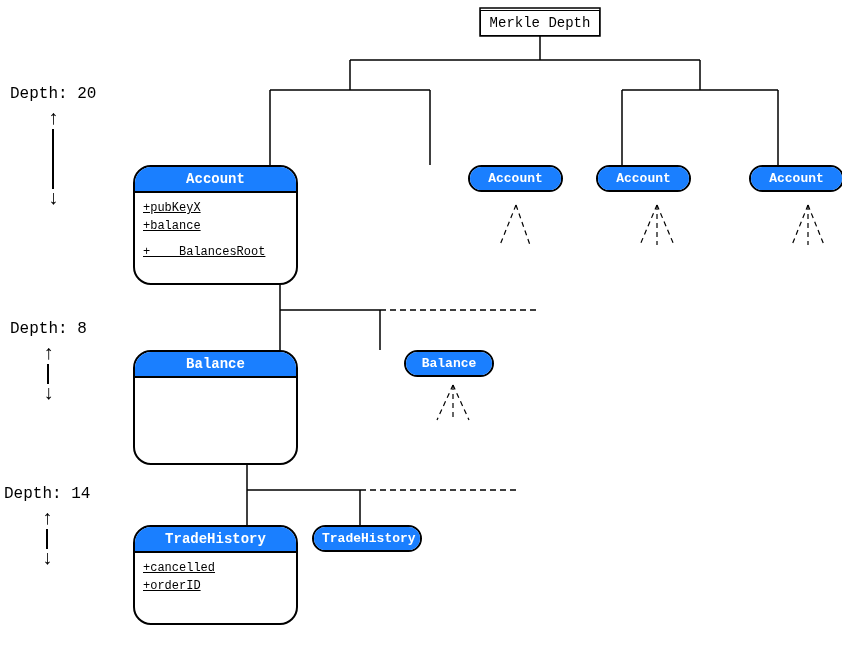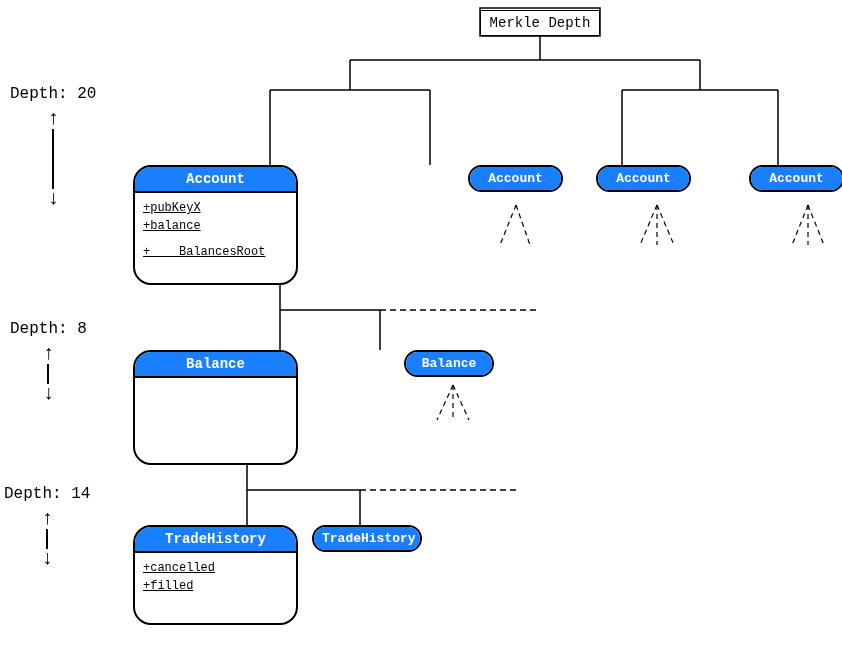--- a/index.html
+++ b/index.html
@@ -173,21 +173,21 @@
       <div style="font-size:20px; line-height:1;">↑</div>
       <div style="width:2px; height:20px; background:#000;"></div>
       <div style="font-size:20px; line-height:1;">↓</div>
     </div>
   </div>
 
   <div class="node-box" style="left:133px; top:525px; width:165px; min-height:100px;">
     <div class="node-header">TradeHistory</div>
     <div class="node-body">
       <div>+cancelled</div>
-      <div>+filled</div>
+      <div>+orderID</div>
     </div>
   </div>
 
   <div class="node-box" style="left:312px; top:525px; width:110px;">
     <div class="node-header-small">TradeHistory</div>
   </div>
 
 </div>
 
 </body></html>

